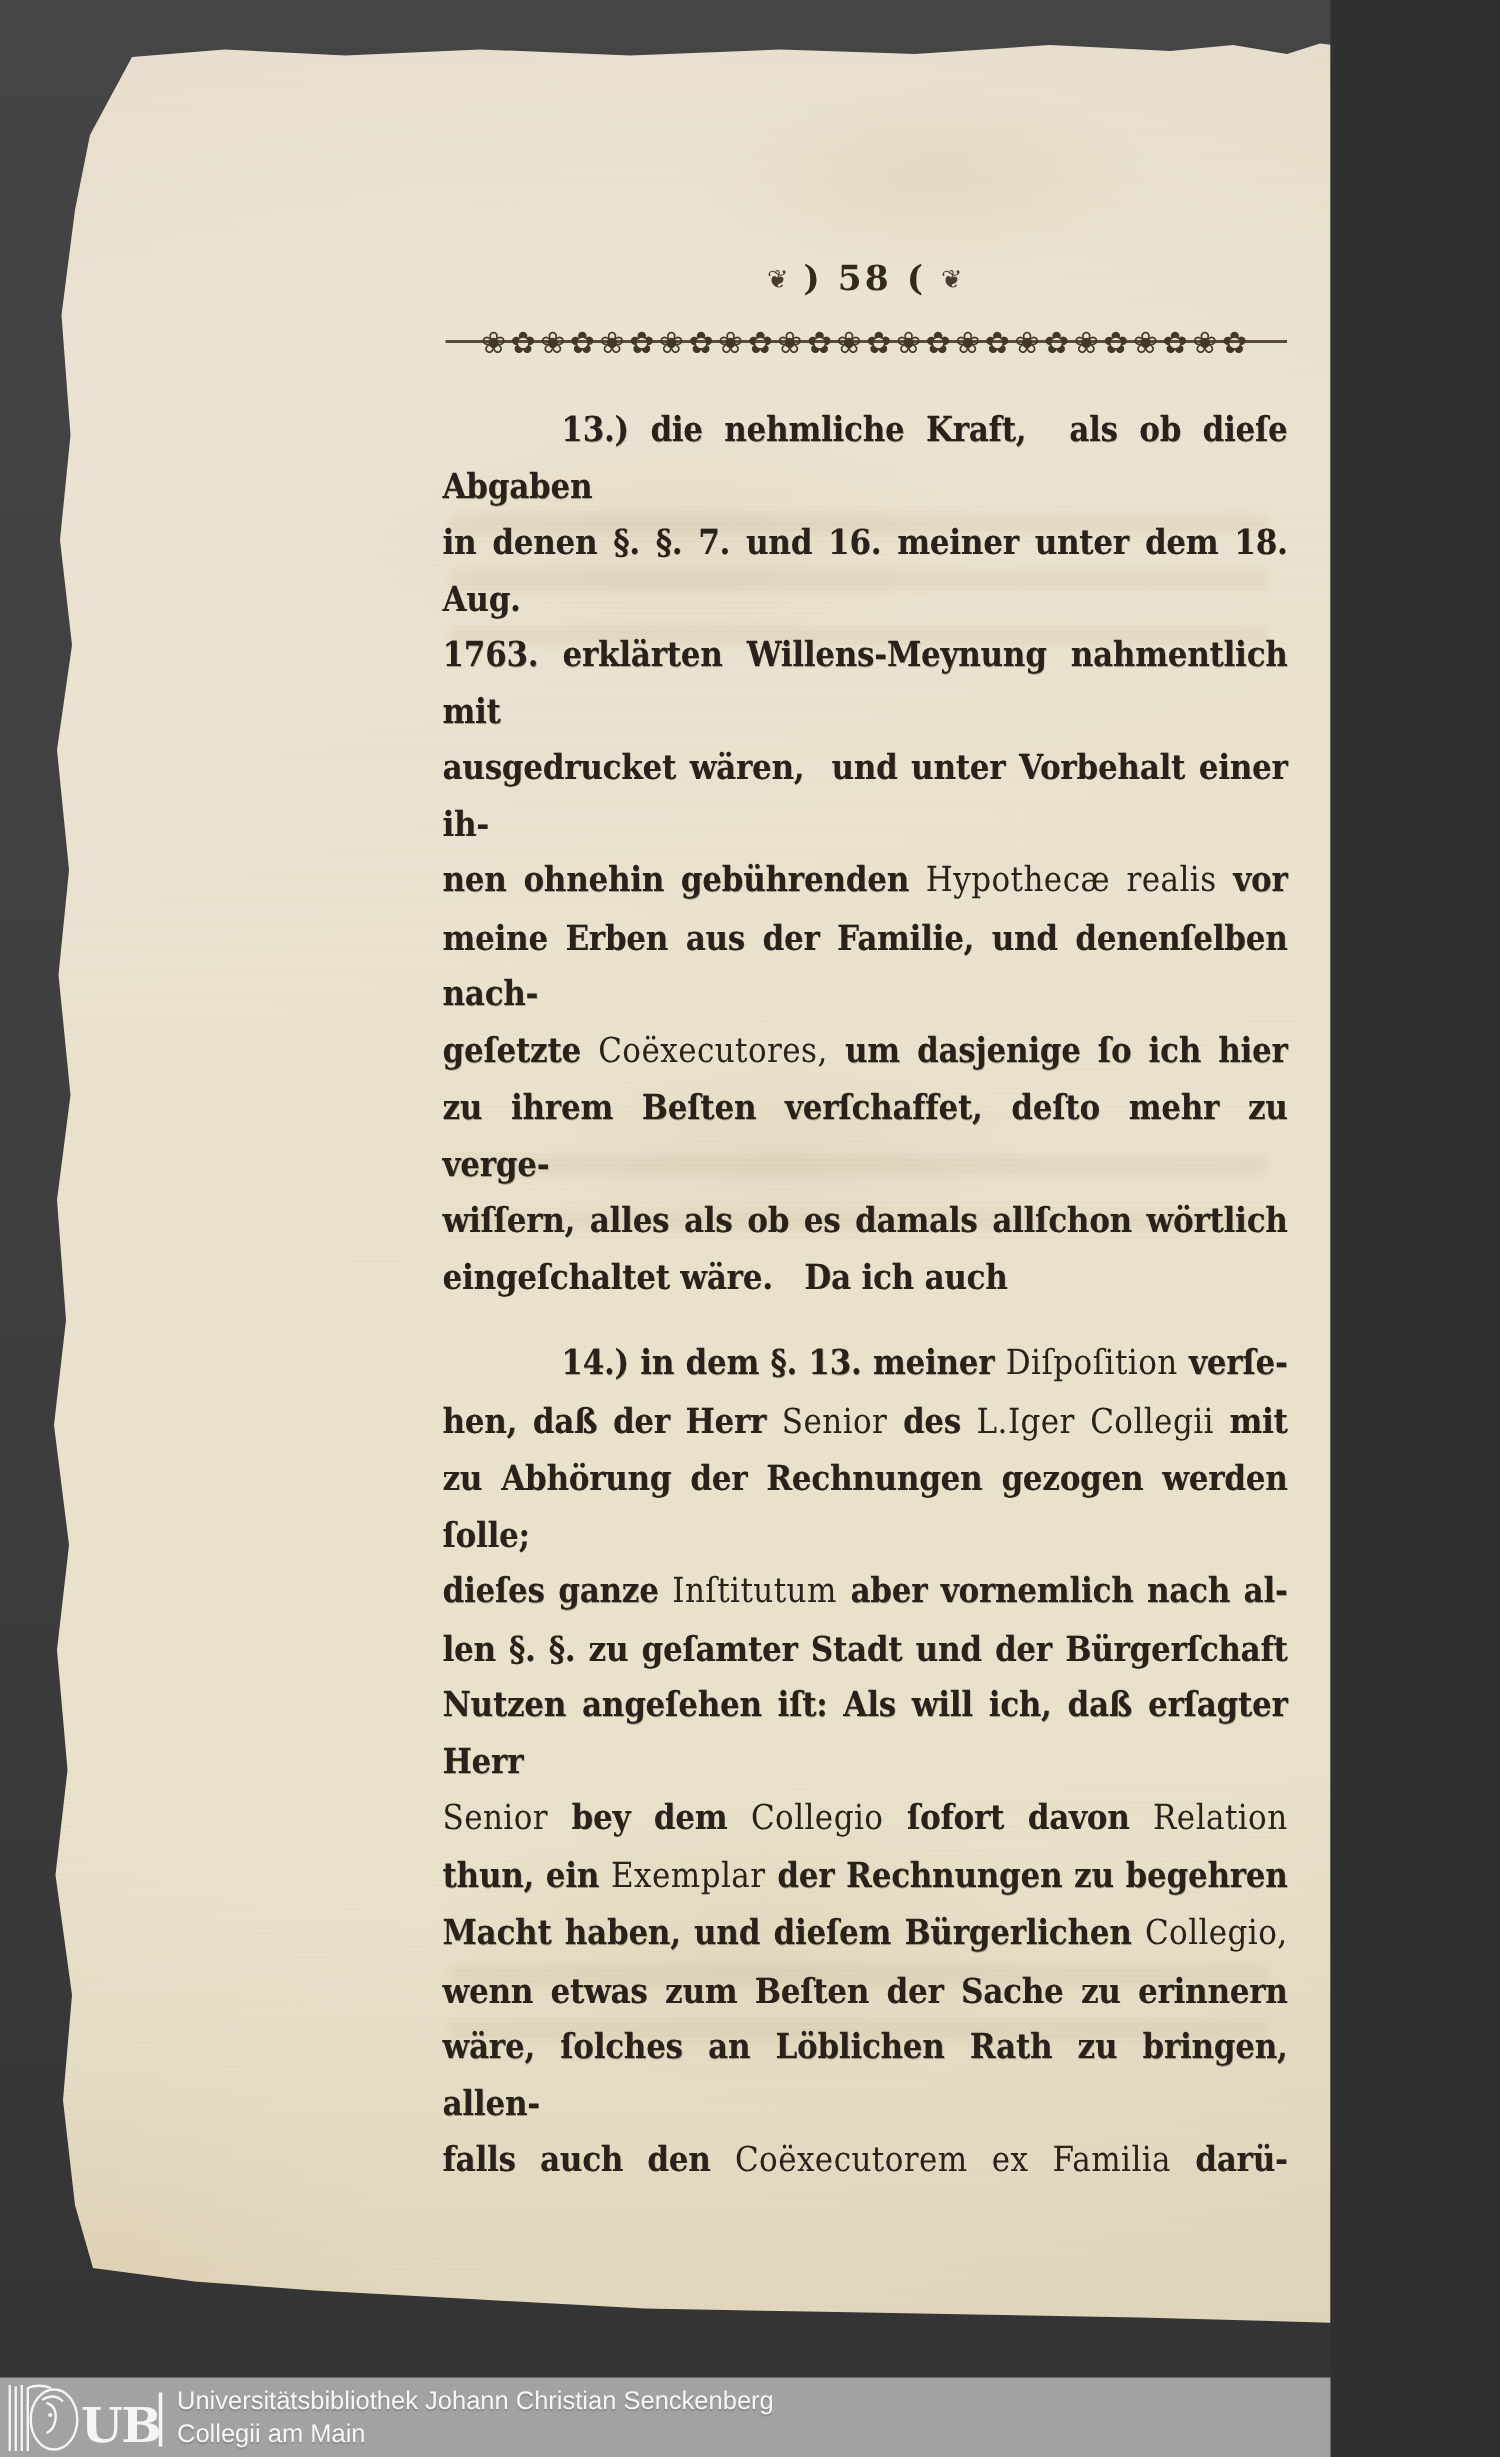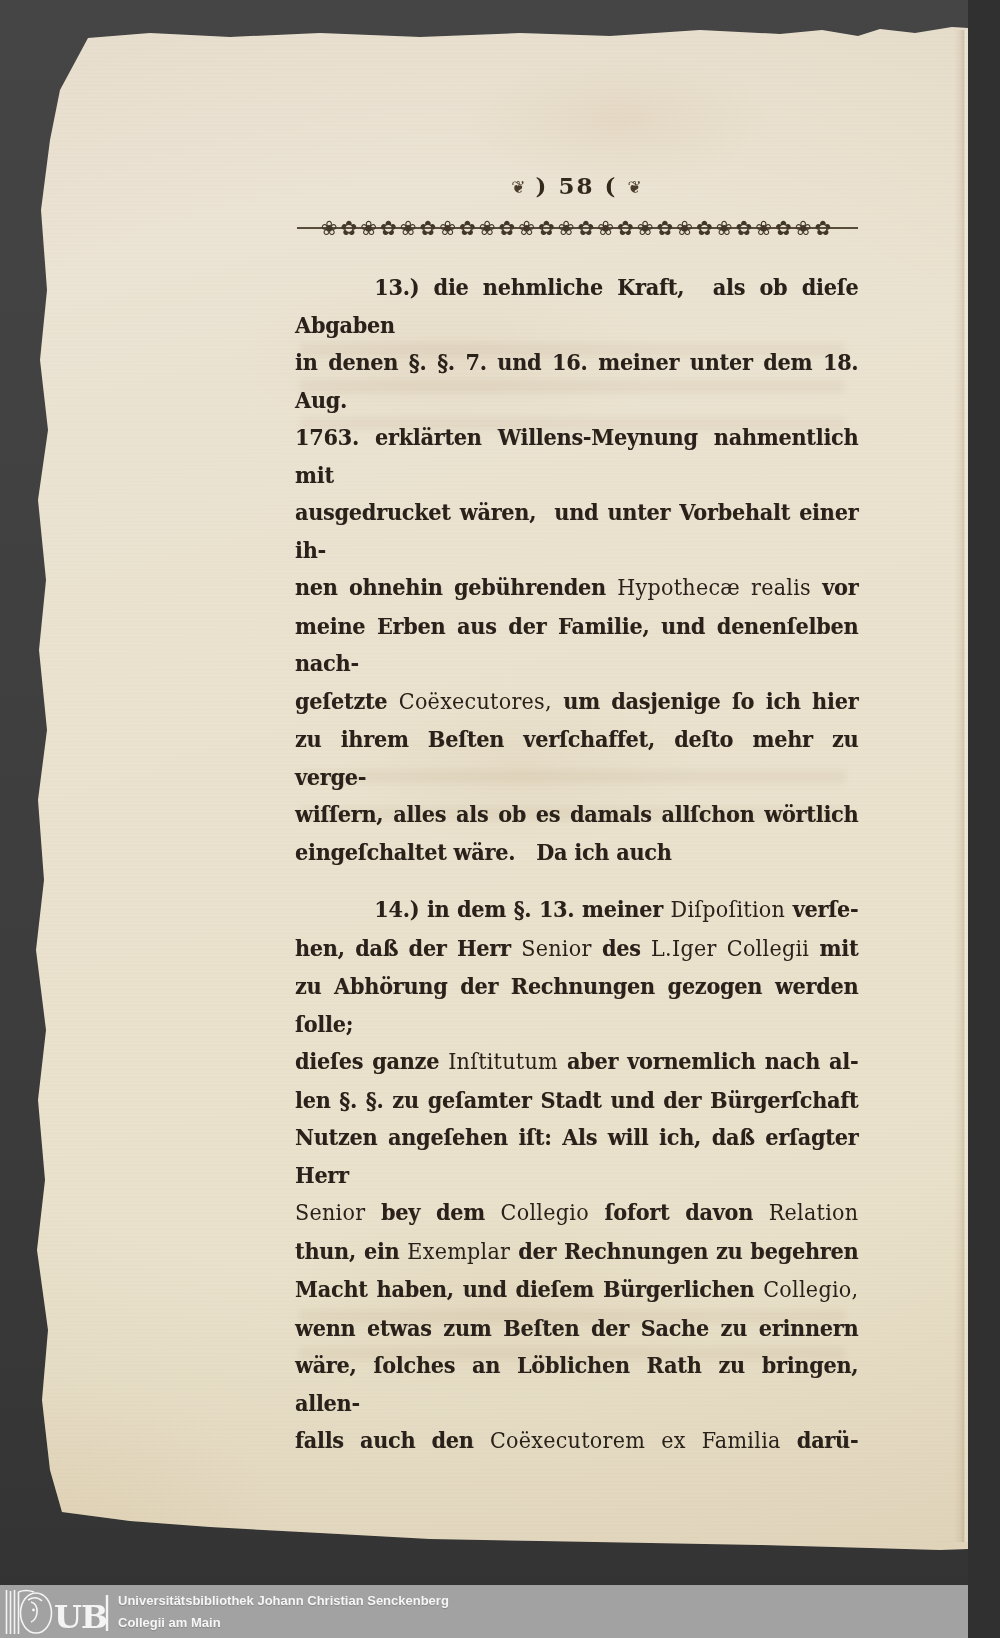--- a/index.html
+++ b/index.html
@@ -1,18 +1,18 @@
 <!DOCTYPE html>
 <html><head>
 <meta charset="utf-8">
 <title>Document</title>
 <style>
   html,body{margin:0;padding:0;background:#303030;}
   .canvas{
-    position:relative;width:968px;height:1638px;overflow:hidden;
+    position:relative;width:887px;height:1638px;overflow:hidden;
     background:linear-gradient(to bottom,#454545 0%,#3d3d3d 60%,#343434 96%,#2e2e2e 100%);
     font-family:"DejaVu Serif",serif;
   }
   
   .paper{
     position:absolute;inset:0;
     background:
       linear-gradient(165deg,#ece4d6 0%,#eae2cf 38%,#e9e1cb 70%,#e6dcc4 100%);
     clip-path:polygon(
       88px 38px,150px 33px,230px 37px,320px 33px,420px 37px,520px 33px,610px 36px,
@@ -72,21 +72,21 @@
   .line.indent{text-indent:88px;}
   .fraktur{font-weight:bold;letter-spacing:-0.2px;}
   .antiqua{font-weight:normal;letter-spacing:0.3px;text-shadow:none;}
   
   .footer-bar{
     position:absolute;left:0;top:1585px;width:1000px;height:53px;background:#a2a2a2;
     font-family:"Liberation Sans","DejaVu Sans",sans-serif;
   }
   .footer-logo{position:absolute;left:4px;top:3px;}
   .footer-text{position:absolute;left:118px;top:5px;color:#f6f6f6;}
-  .footer-line{font-size:13px;line-height:21.5px;font-weight:bold;
+  .footer-line{font-size:17px;line-height:21.5px;font-weight:normal;
     text-shadow:0 1px 1px rgba(0,0,0,0.18);}
 </style>
 </head>
 <body>
 
 <div class="canvas">
 
   <div class="paper">
     <div class="paper-shade"></div>
     <div class="bleed" style="top:330px;height:100px;"></div>

